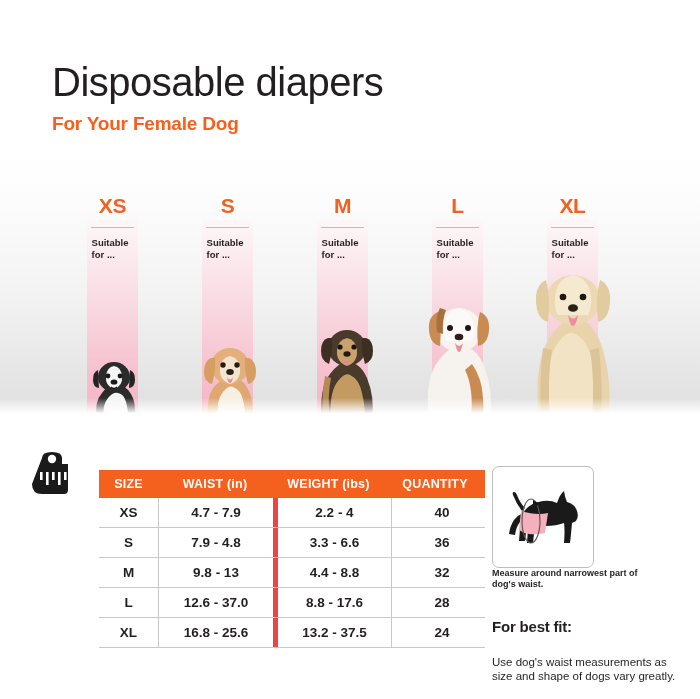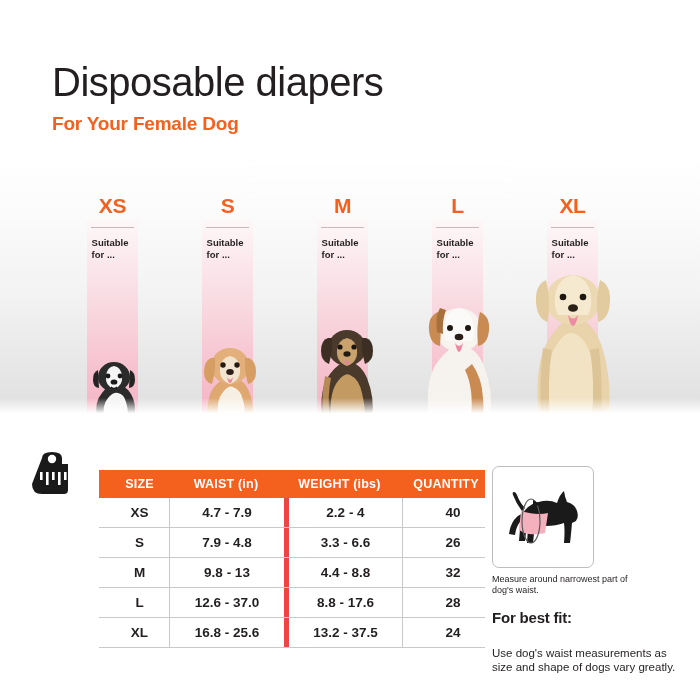--- a/index.html
+++ b/index.html
@@ -62,41 +62,41 @@
   .thead div{
     color:#fff;font-weight:700;font-size:12.5px;text-align:center;
     letter-spacing:0.2px;
   }
   .trow{display:flex;height:29px;align-items:center;border-bottom:1px solid #c9c9c9;}
   .trow:last-child{border-bottom:1px solid #c9c9c9;}
   .trow div{
     color:#231f20;font-weight:700;font-size:13.5px;text-align:center;
     height:29px;line-height:29px;
   }
-  .c0{width:59px;flex:0 0 59px;padding-left:11px;}
+  .c0{width:59px;flex:0 0 59px;}
   .c1{width:114px;flex:0 0 114px;border-left:1px solid #c9c9c9;}
   .c2{width:113px;flex:0 0 113px;border-left:5px solid #ef4444;}
   .c3{width:100px;flex:0 0 100px;border-left:1px solid #c9c9c9;}
   .thead .c1,.thead .c2,.thead .c3{border-left:none;}
 
   
   .tape{position:absolute;left:32px;top:450px;width:58px;height:52px;}
 
   
   .info{position:absolute;left:492px;top:466px;width:200px;}
   .diagram{
     width:102px;height:102px;border:1px solid #bdbdbd;border-radius:7px;
     background:#fff;box-sizing:border-box;overflow:hidden;
   }
   .measure-cap{
-    margin-top:6px;font-size:9px;line-height:11px;color:#231f20;font-weight:400;
+    font-size:9px;line-height:11px;color:#231f20;font-weight:700;
     width:150px;
   }
   .bestfit{
-    margin-top:13px;font-size:15px;font-weight:700;color:#231f20;letter-spacing:-0.2px;
+    margin-top:28px;font-size:15px;font-weight:700;color:#231f20;letter-spacing:-0.2px;
   }
   .bestfit-body{
     margin-top:20px;font-size:11.5px;line-height:14px;color:#231f20;font-weight:400;width:196px;
   }
 </style>
 </head>
 <body>
 
 <div id="page">
 
@@ -257,21 +257,21 @@
     <div class="trow">
       <div class="c0">XS</div>
       <div class="c1">4.7 - 7.9</div>
       <div class="c2">2.2 - 4</div>
       <div class="c3">40</div>
     </div>
     <div class="trow">
       <div class="c0">S</div>
       <div class="c1">7.9 - 4.8</div>
       <div class="c2">3.3 - 6.6</div>
-      <div class="c3">26</div>
+      <div class="c3">36</div>
     </div>
     <div class="trow">
       <div class="c0">M</div>
       <div class="c1">9.8 - 13</div>
       <div class="c2">4.4 - 8.8</div>
       <div class="c3">32</div>
     </div>
     <div class="trow">
       <div class="c0">L</div>
       <div class="c1">12.6 - 37.0</div>

